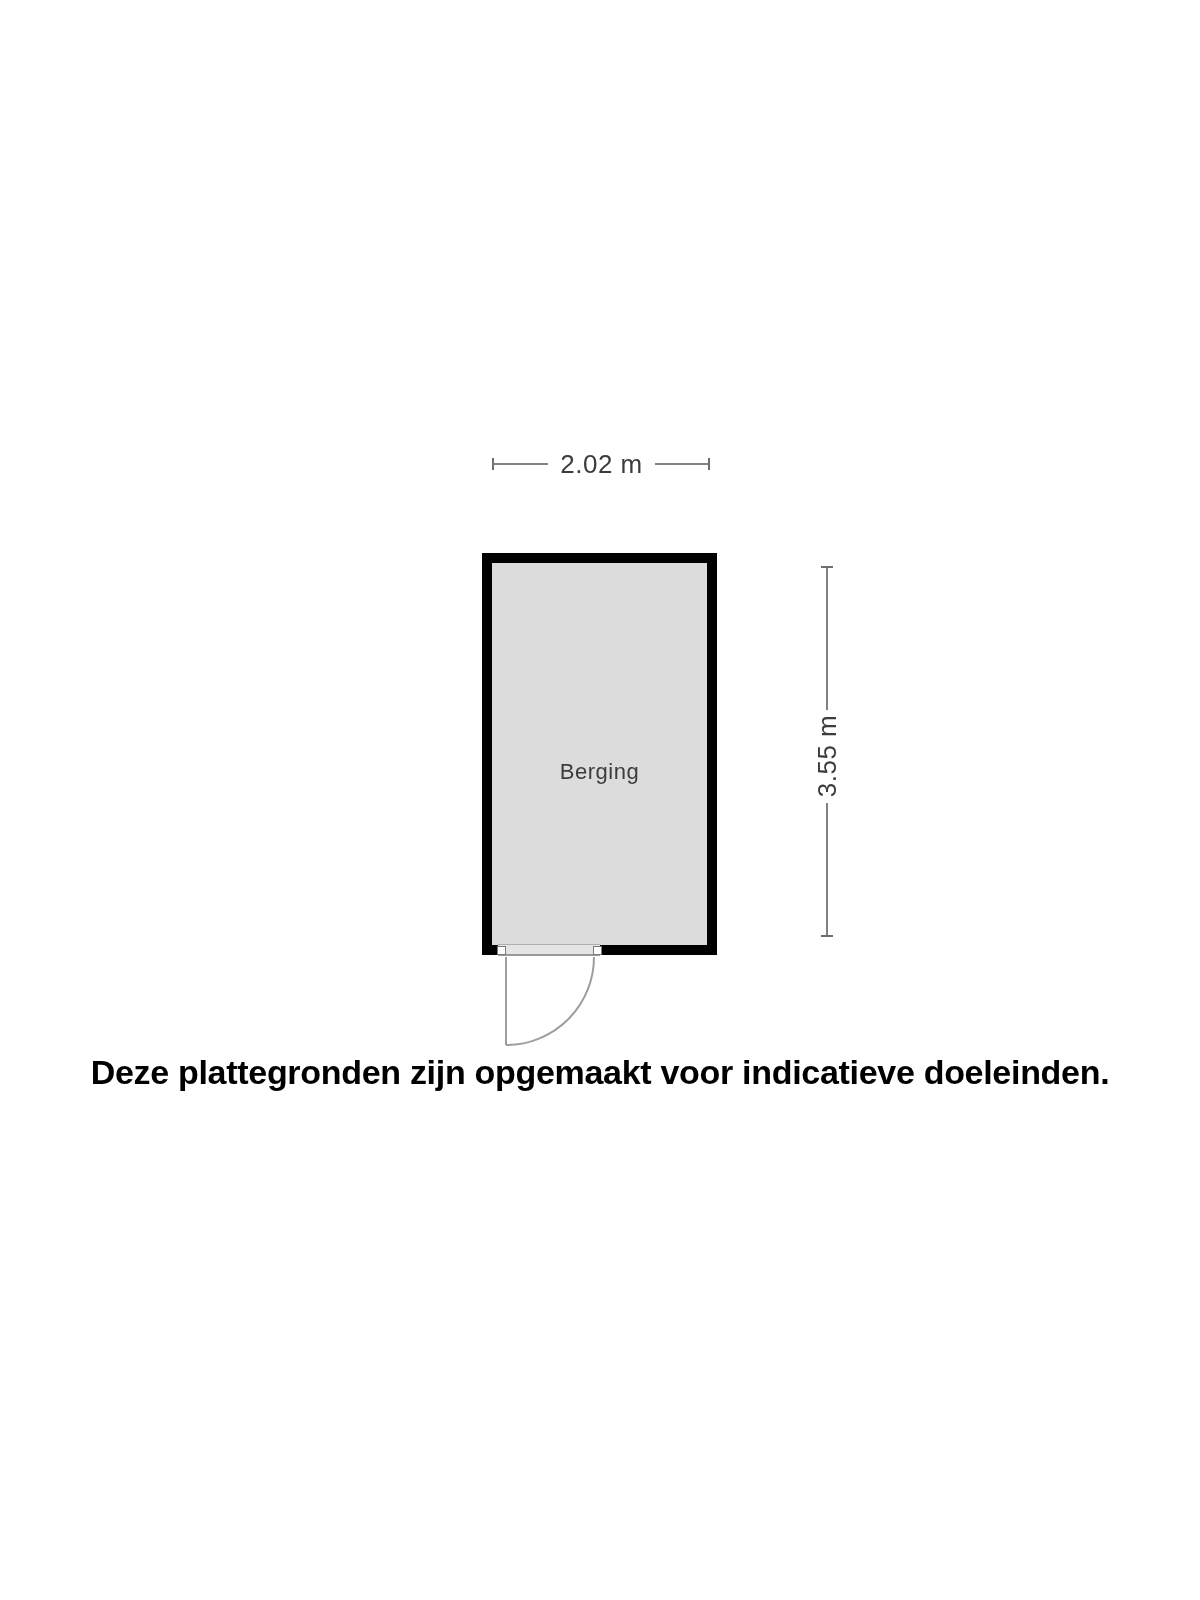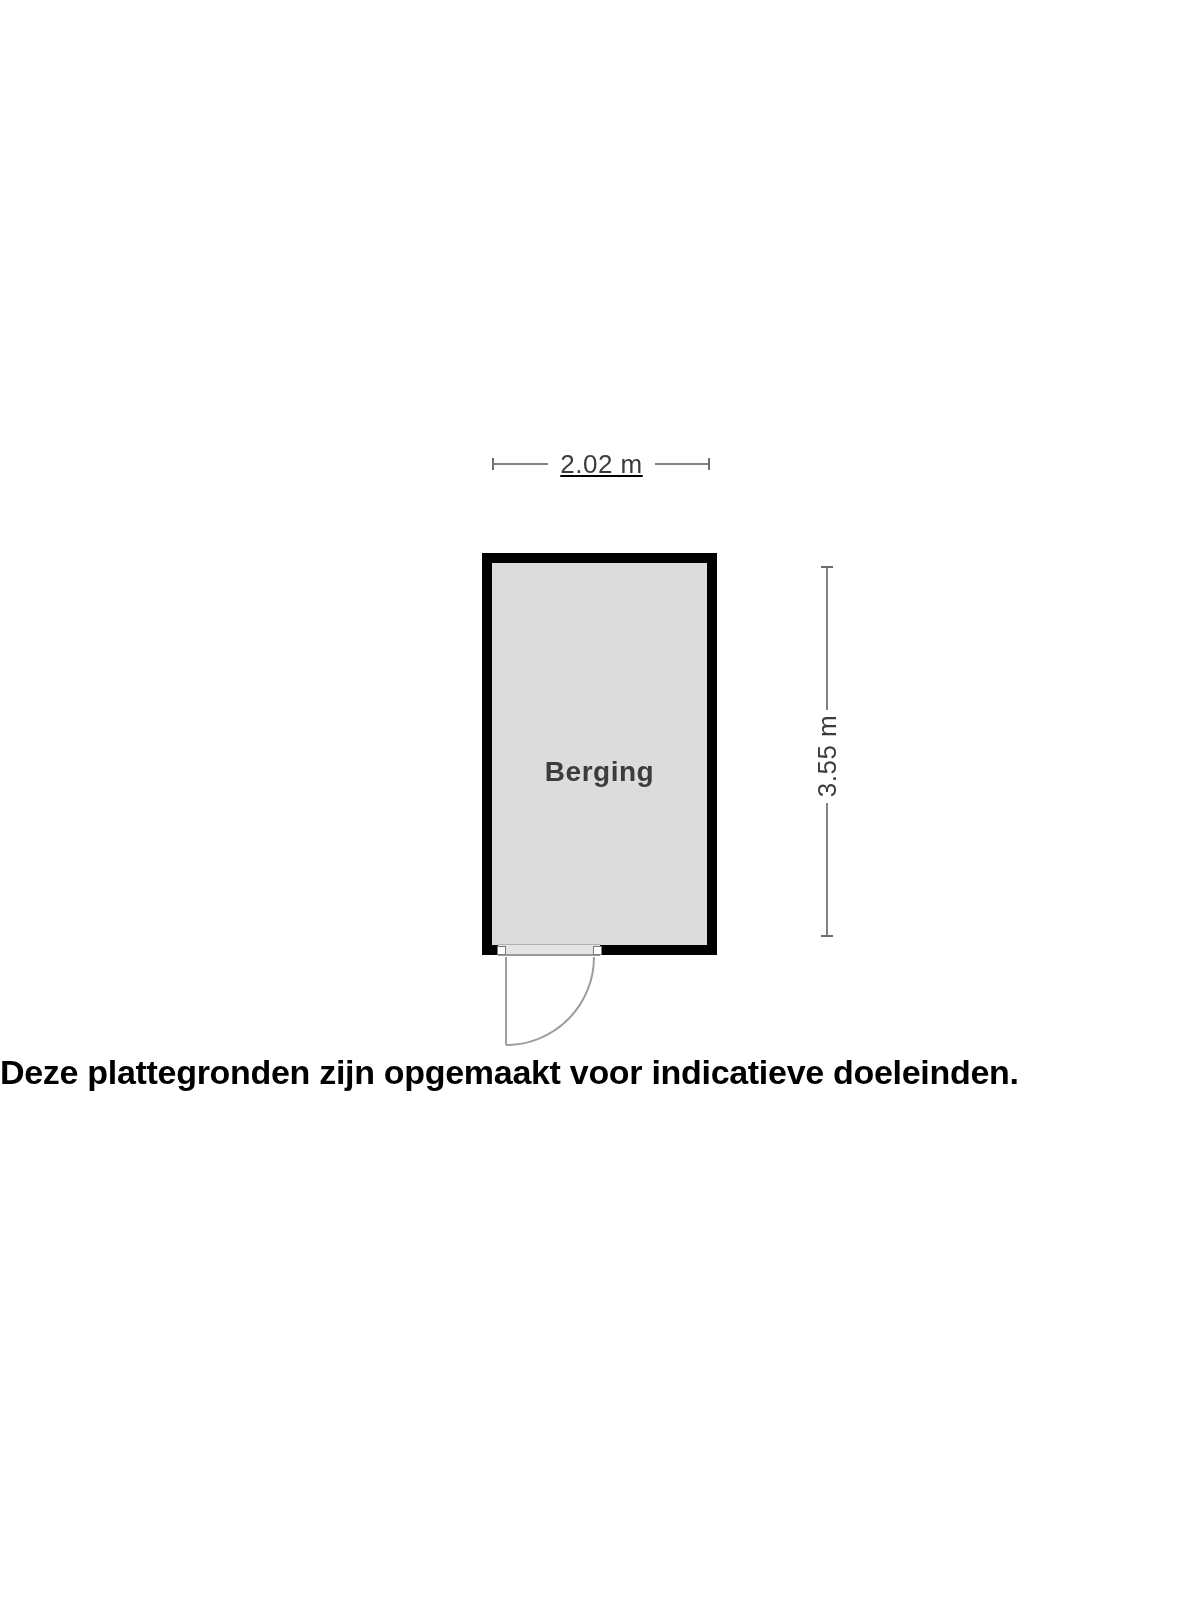--- a/index.html
+++ b/index.html
@@ -30,21 +30,20 @@
   
   .dim-h {
     position: absolute;
     left: 493px;
     top: 448px;
     width: 217px;
     height: 32px;
     display: flex;
     align-items: center;
     gap: 12px;
-    text-decoration: underline;
   }
   .dim-h .seg {
     flex: 1;
     height: 2px;
     background: var(--dim_line);
   }
   .dim-h .dim-label {
     font-size: 26px;
     color: var(--dim_text);
     white-space: nowrap;
@@ -77,22 +76,22 @@
     left: 10px;
     top: 10px;
     right: 10px;
     bottom: 10px;
     background: var(--room_fill);
     display: flex;
     align-items: center;
     justify-content: center;
   }
   .room-label {
-    font-size: 28px;
-    font-weight: bold;
+    font-size: 22px;
+    font-weight: normal;
     color: var(--dim_text);
     letter-spacing: 0.5px;
     margin-top: 36px;
   }
 
   
   .dim-v-seg {
     position: absolute;
     width: 2px;
     background: var(--dim_line);
@@ -139,20 +138,21 @@
     stroke: var(--door_line);
     stroke-width: 2;
   }
 
   
   .disclaimer {
     position: absolute;
     left: 0;
     top: 1052px;
     width: 1200px;
+    text-align: center;
     font-size: 34px;
     font-weight: bold;
     line-height: 41px;
     color: var(--disclaimer_color);
     letter-spacing: -0.3px;
   }
 </style>
 </head>
 <body>
 

